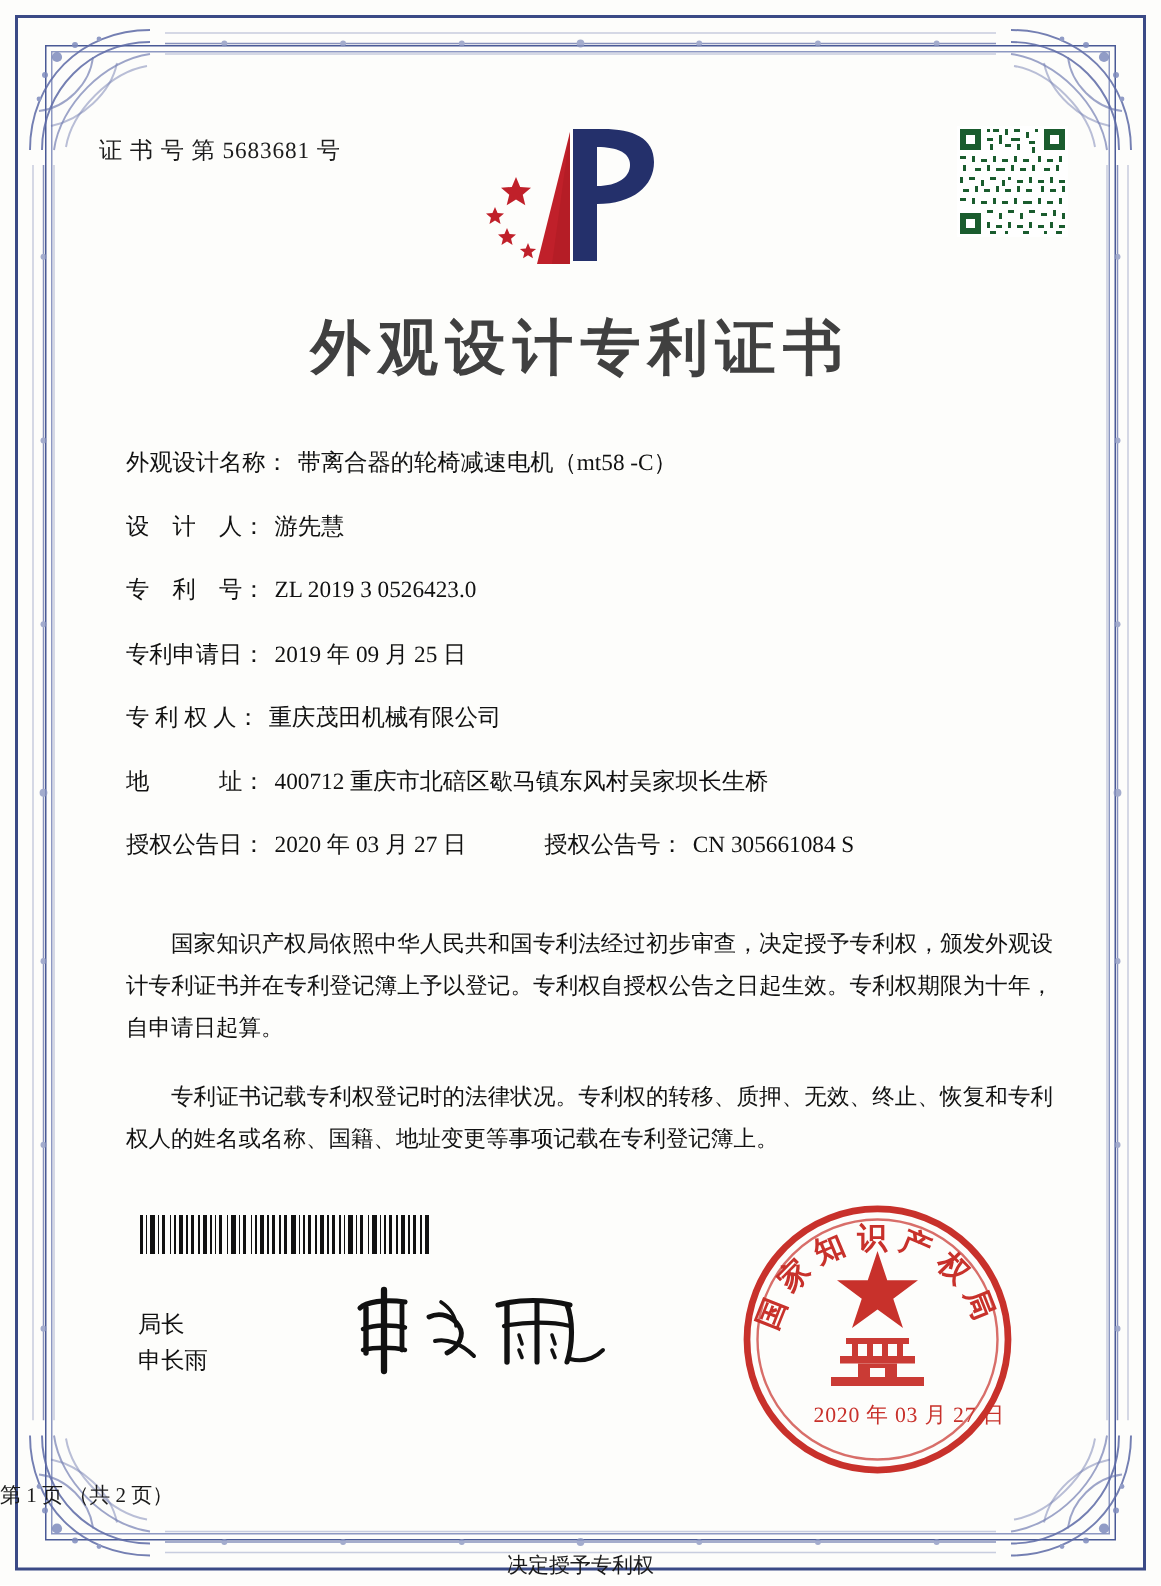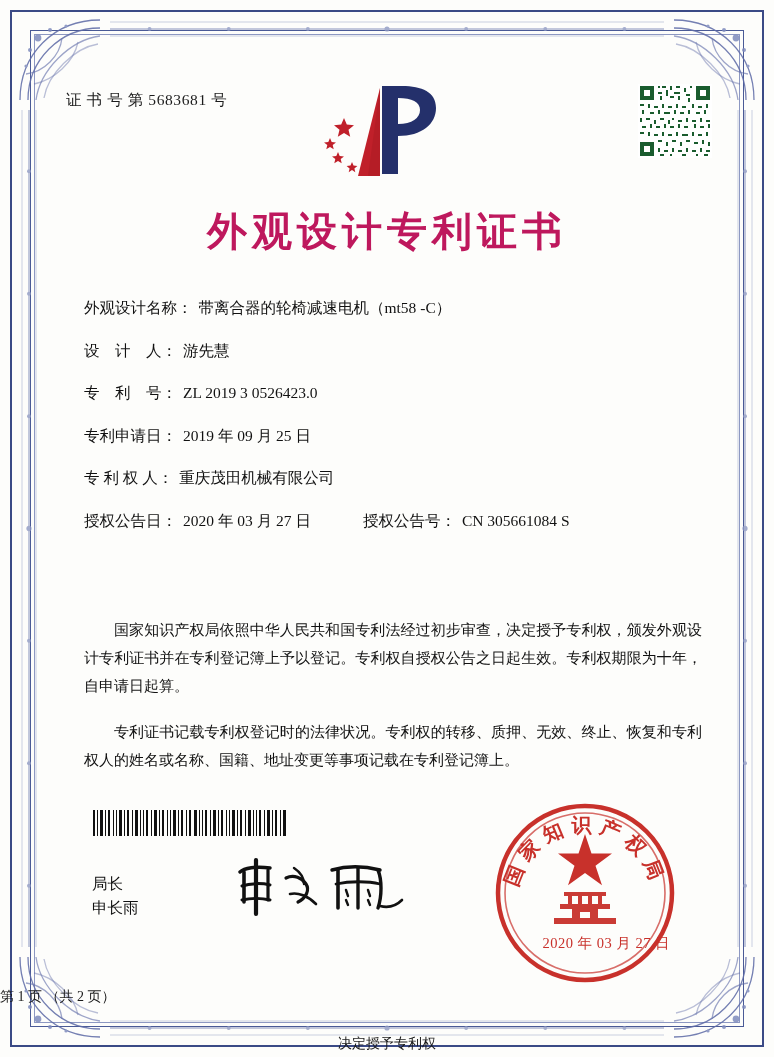--- a/index.html
+++ b/index.html
@@ -92,21 +92,21 @@
     height: 108px;
   }
   .title {
     position: absolute;
     left: 0;
     right: 0;
     top: 204px;
     text-align: center;
     font-size: 40px;
     font-weight: bold;
-    color: #be185d;
+    color: #404040;
     letter-spacing: 5px;
     font-family: "DejaVu Serif", serif;
   }
 
   
   .fields {
     position: absolute;
     left: 84px;
     right: 70px;
     top: 298px;
@@ -503,20 +503,24 @@
       <span class="value">ZL 2019 3 0526423.0</span>
     </div>
     <div class="row">
       <span class="label">专利申请日：</span>
       <span class="value">2019 年 09 月 25 日</span>
     </div>
     <div class="row">
       <span class="label">专 利 权 人：</span>
       <span class="value">重庆茂田机械有限公司</span>
     </div>
+    <div class="row">
+      <span class="label">地　　　址：</span>
+      <span class="value">400712 重庆市北碚区歇马镇东风村吴家坝长生桥</span>
+    </div>
     <div class="row split">
       <span class="label">授权公告日：</span>
       <span class="value">2020 年 03 月 27 日</span>
       <span class="label seg2">授权公告号：</span>
       <span class="value">CN 305661084 S</span>
     </div>
   </div>
 
   <div class="para p1">国家知识产权局依照中华人民共和国专利法经过初步审查，决定授予专利权，颁发外观设计专利证书并在专利登记簿上予以登记。专利权自授权公告之日起生效。专利权期限为十年，自申请日起算。</div>
   <div class="para p2">专利证书记载专利权登记时的法律状况。专利权的转移、质押、无效、终止、恢复和专利权人的姓名或名称、国籍、地址变更等事项记载在专利登记簿上。</div>

